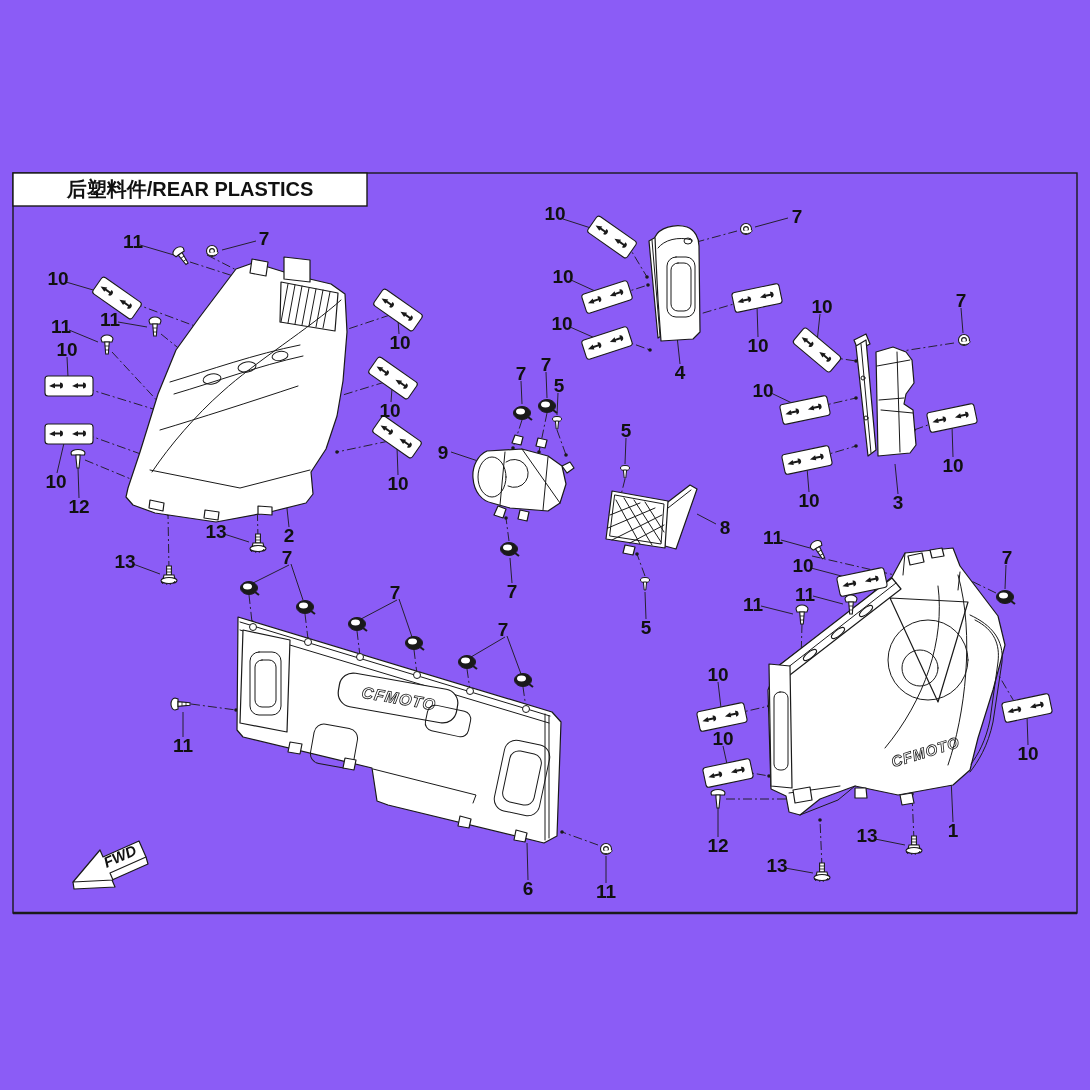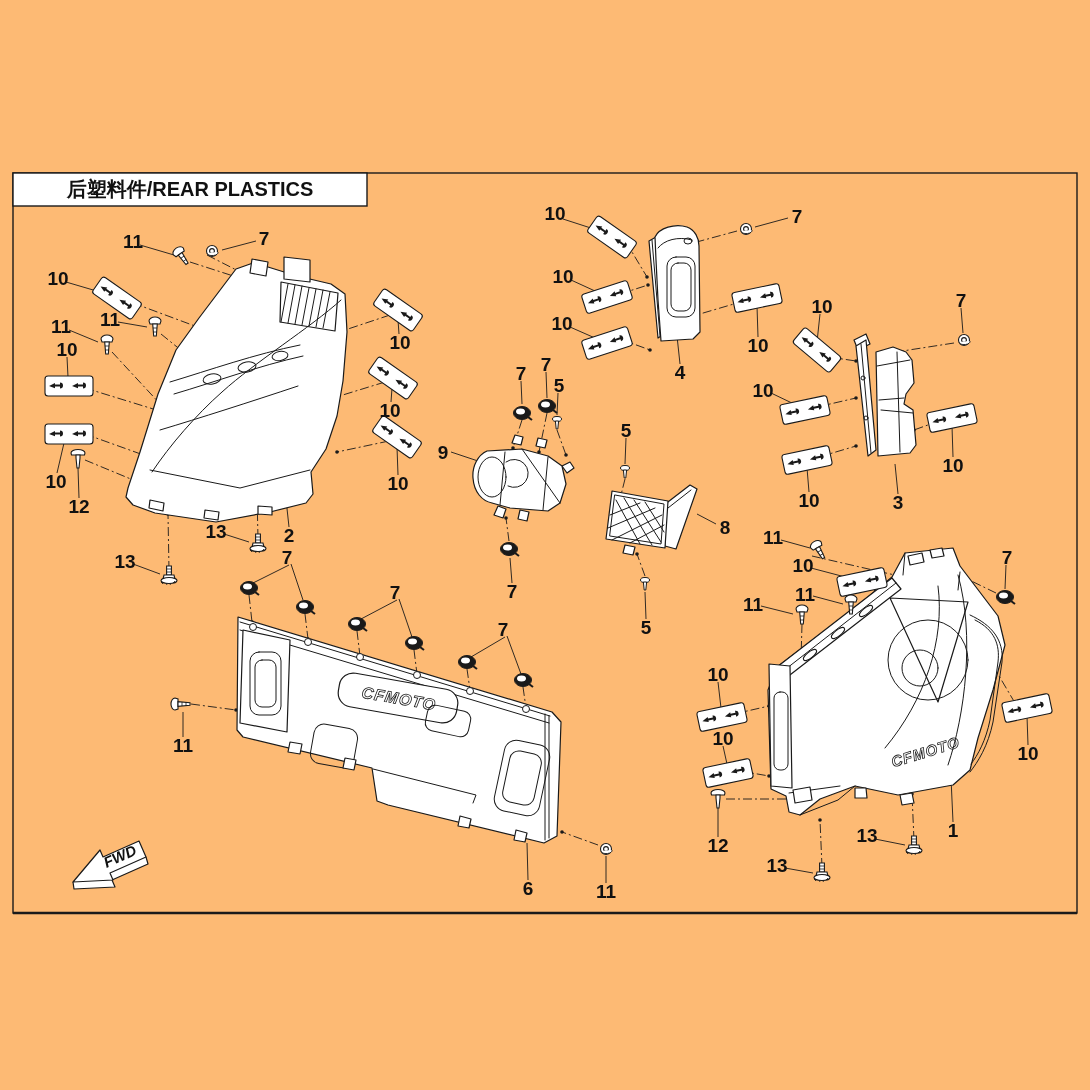--- a/index.html
+++ b/index.html
@@ -1,16 +1,16 @@
 <!DOCTYPE html>
 <html><head>
 <meta charset="utf-8">
 <style>
   html,body{margin:0;padding:0;background:#ffffff;}
-  .page{position:relative;width:1090px;height:1090px;background:#fdba74;
+  .page{position:relative;width:1090px;height:1090px;background:#8b5cf6;
         font-family:"Liberation Sans","DejaVu Sans",sans-serif;}
   svg{position:absolute;left:0;top:0;}
   .part-line{fill:#ffffff;stroke:#1a1a1a;stroke-width:1.2;stroke-linejoin:round;}
   .thin{fill:none;stroke:#1a1a1a;stroke-width:1;stroke-linecap:round;}
   .ld-s{stroke:#1a1a1a;stroke-width:0.9;fill:none;}
   .ld-d{stroke:#1a1a1a;stroke-width:0.9;fill:none;stroke-dasharray:9 3 2 3;}
   .callout{font:bold 19px "Liberation Sans","DejaVu Sans",sans-serif;fill:#111;
            text-anchor:middle;}
   .title-text{font:bold 20px "Liberation Sans","DejaVu Sans",sans-serif;fill:#111;
            text-anchor:middle;}

